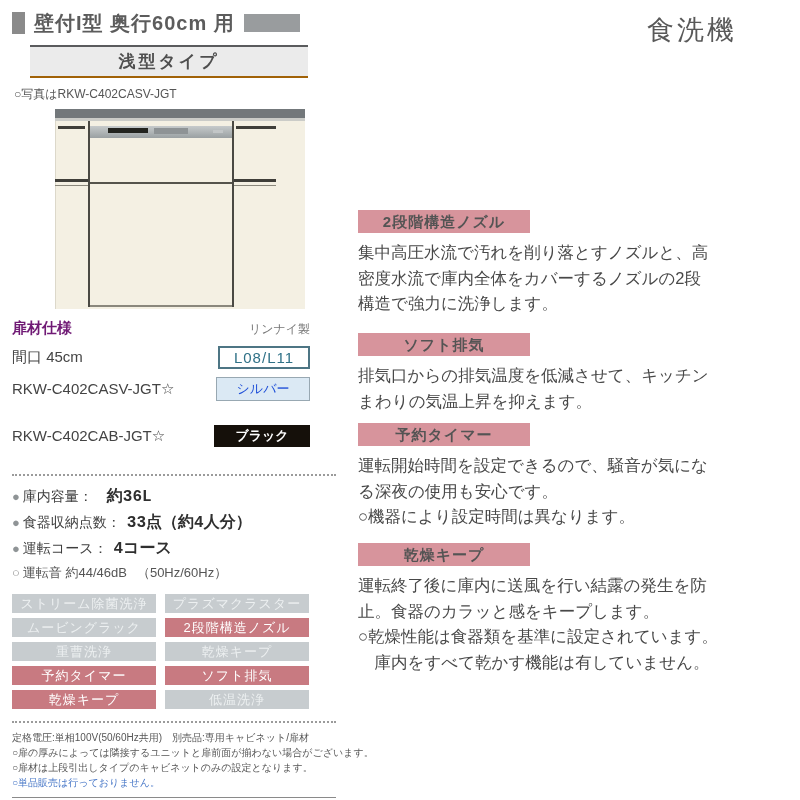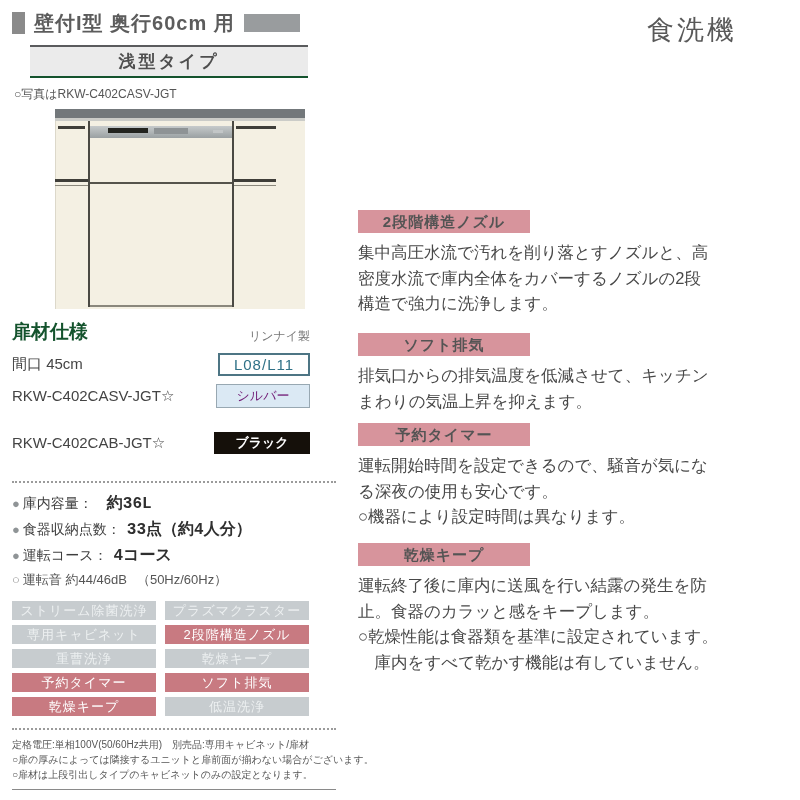--- a/index.html
+++ b/index.html
@@ -6,21 +6,21 @@
   .page{position:relative;width:780px;height:800px;background:#ffffff;overflow:hidden;
         font-family:"Liberation Sans","DejaVu Sans",sans-serif;color:#4a4a4a;}
 
   
   .left-col{position:absolute;left:12px;top:10px;width:334px;}
   .hdr-row{display:flex;align-items:center;gap:9px;height:26px;}
   .hdr-square{width:13px;height:22px;background:#8a8a8a;}
   .hdr-title{font-size:20px;font-weight:600;color:#5c5c5c;letter-spacing:1px;white-space:nowrap;}
   .hdr-rect{width:56px;height:18px;background:#999c9e;}
 
-  .type-bar{margin:9px 0 0 18px;width:278px;border-top:2px solid #5a5b5d;border-bottom:2px solid #14532d;
+  .type-bar{margin:9px 0 0 18px;width:278px;border-top:2px solid #5a5b5d;border-bottom:2px solid #a16207;
             background:#ebebeb;text-align:center;padding:3px 0;font-size:17px;font-weight:600;
             color:#4e4e4e;letter-spacing:3px;}
 
   .photo-caption{margin:8px 0 0 2px;font-size:12px;color:#555;}
 
   
   .photo{position:relative;margin:6px 0 0 43px;width:250px;height:200px;background:#fff;}
   .ph-counter{position:absolute;top:0;left:0;right:0;height:9px;background:#73787b;}
   .ph-counter-edge{position:absolute;top:9px;left:0;right:0;height:3px;background:#cbccc8;}
   .ph-cab{position:absolute;top:12px;left:0;right:0;bottom:0;background:#f4f0e3;border-left:1px solid #dcd8ca;}
@@ -33,28 +33,28 @@
   .ph-hline-center{position:absolute;top:73px;left:35px;width:142px;height:2px;background:#55544c;}
   .ph-l-h1{position:absolute;top:17px;left:3px;width:27px;height:3px;background:#3f3e39;}
   .ph-l-h2{position:absolute;top:70px;left:0;width:33px;height:3px;background:#3f3e39;}
   .ph-l-h3{position:absolute;top:76px;left:0;width:33px;height:1px;background:#8a877c;}
   .ph-r-h1{position:absolute;top:17px;left:181px;width:40px;height:3px;background:#3f3e39;}
   .ph-r-h2{position:absolute;top:70px;left:179px;width:42px;height:3px;background:#3f3e39;}
   .ph-r-h3{position:absolute;top:76px;left:179px;width:42px;height:1px;background:#8a877c;}
   .ph-bottom{position:absolute;bottom:2px;left:35px;width:142px;height:2px;background:#8a877c;}
 
   .door-head{display:flex;justify-content:space-between;align-items:flex-end;width:298px;margin-top:10px;}
-  .door-title{font-size:19px;font-weight:700;color:#14532d;}
+  .door-title{font-size:15px;font-weight:700;color:#701a75;}
   .maker{font-size:12px;color:#777;}
   .spec-row{display:flex;justify-content:space-between;align-items:center;width:298px;margin-top:8px;}
   .row-label{font-size:15px;color:#444;white-space:nowrap;}
   .badge{box-sizing:border-box;text-align:center;}
   .badge-code{width:92px;padding:1px 0;border:2px solid #4d7584;background:#fff;color:#2f7187;
               font-size:15px;font-weight:500;letter-spacing:1px;}
-  .badge-silver{width:94px;padding:2px 0;border:1px solid #98a8b2;background:#dbe9f4;color:#701a75;font-size:13px;}
+  .badge-silver{width:94px;padding:2px 0;border:1px solid #98a8b2;background:#dbe9f4;color:#1d4ed8;font-size:13px;}
   .badge-black{width:96px;padding:2px 0;background:#15100a;color:#fff;font-size:13px;font-weight:700;}
   .row-gap{margin-top:24px;}
 
   .dotted{width:324px;border-top:2px dotted #9b9b9b;margin-top:27px;}
   .dotted2{width:324px;border-top:2px dotted #9b9b9b;margin-top:12px;}
 
   .specs{margin-top:10px;}
   .spec-line{display:flex;align-items:baseline;font-size:14px;color:#3f3f3f;margin-top:5px;white-space:nowrap;}
   .bullet{color:#8f9496;font-size:13px;margin-right:3px;}
   .bullet-open{color:#888;}
@@ -161,36 +161,37 @@
       <div class="spec-line quiet">
         <span class="bullet bullet-open">○</span>
         <span>運転音 約44/46dB</span>
         <span class="spec-suffix">（50Hz/60Hz）</span>
       </div>
     </div>
 
     <div class="tags">
       <div class="tag tag-off">ストリーム除菌洗浄</div>
       <div class="tag tag-off">プラズマクラスター</div>
-      <div class="tag tag-off">専用キャビネット</div>
+      <div class="tag tag-off">ムービングラック</div>
       <div class="tag tag-on">2段階構造ノズル</div>
       <div class="tag tag-off">重曹洗浄</div>
       <div class="tag tag-off">乾燥キープ</div>
       <div class="tag tag-on">予約タイマー</div>
       <div class="tag tag-on">ソフト排気</div>
       <div class="tag tag-on">乾燥キープ</div>
       <div class="tag tag-off">低温洗浄</div>
     </div>
 
     <div class="dotted2"></div>
 
     <div class="fine">
       <div>定格電圧:単相100V(50/60Hz共用)　別売品:専用キャビネット/扉材</div>
       <div>○扉の厚みによっては隣接するユニットと扉前面が揃わない場合がございます。</div>
       <div>○扉材は上段引出しタイプのキャビネットのみの設定となります。</div>
+      <div class="blue">○単品販売は行っておりません。</div>
     </div>
 
     <div class="bottom-rule"></div>
   </div>
 
   <div class="right-col">
     <div class="page-title">食洗機</div>
 
     <div class="sec sec1">
       <div class="sec-header">2段階構造ノズル</div>

